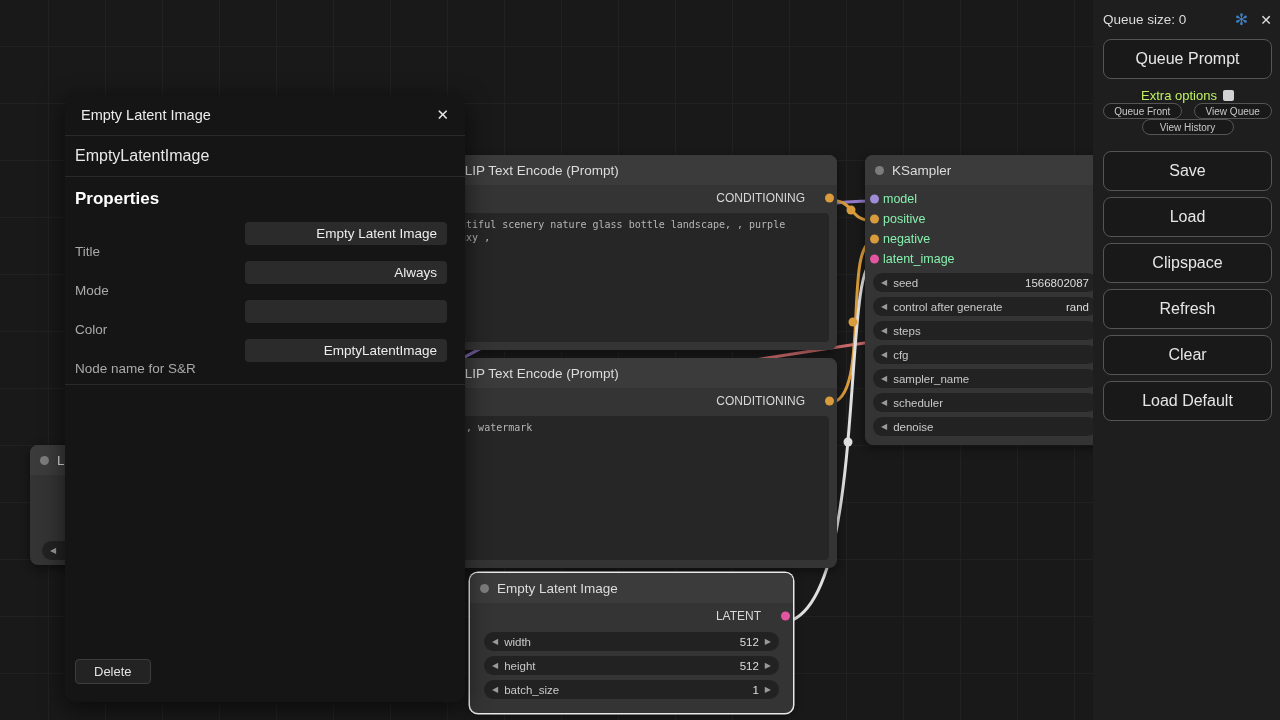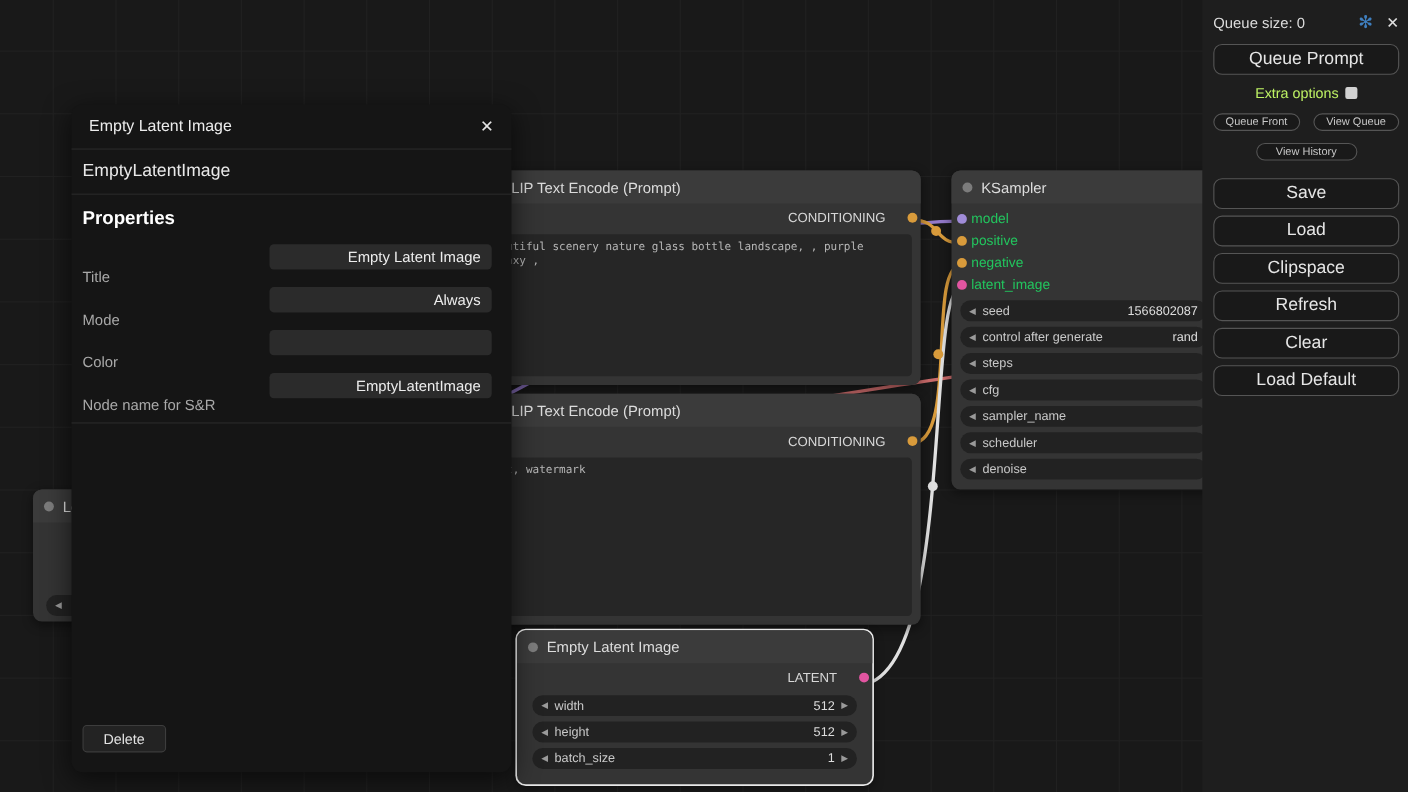--- a/index.html
+++ b/index.html
@@ -18,21 +18,21 @@
   .node { position:absolute; z-index:2; background:#343434; border-radius:8px;
           box-shadow:0 3px 10px rgba(0,0,0,.45); color:#ddd; }
   .node.selected { box-shadow:0 0 0 1.5px #e8e8e8, 0 3px 10px rgba(0,0,0,.45); }
   .node-header { height:30px; display:flex; align-items:center; gap:8px; padding:0 10px;
                  background:#3b3b3b; border-radius:8px 8px 0 0; font-size:13.5px;
                  color:#dcdcdc; white-space:nowrap; overflow:hidden; }
   .collapse-dot { flex:0 0 9px; width:9px; height:9px; border-radius:50%; background:#7c7c7c; }
   .slot-row { position:relative; display:flex; align-items:center; font-size:12px;
               color:#d8d8d8; height:26px; }
   .slot-row.out { justify-content:flex-end; padding-right:32px; }
-  .slot-row.in  { justify-content:flex-start; padding-left:18px; height:20px; color:#22c55e; font-size:12.5px;}
+  .slot-row.in  { justify-content:flex-start; padding-left:18px; height:20px; color:#86efac; font-size:12.5px;}
   .slot-dot { position:absolute; width:9px; height:9px; border-radius:50%; top:50%;
               transform:translateY(-50%); }
   .slot-row.out .slot-dot { right:3.5px; }
   .slot-row.in  .slot-dot { left:4.5px; }
   .dot-cond   { background:var(--conditioning-dot,#d99b3b); }
   .dot-model  { background:var(--model-dot,#a08cd8); }
   .dot-latent { background:var(--latent-dot,#e255a1); }
   .textarea { position:absolute; left:8px; right:8px; top:58px; bottom:8px;
               background:#262626; border-radius:4px; padding:5px 6px;
               font-family:"DejaVu Sans Mono", monospace; font-size:10px; line-height:13px;
@@ -71,27 +71,27 @@
   
   .sidebar { position:absolute; right:0; top:0; width:187px; height:720px; z-index:30;
              background:#1e1e1e; padding:10px 8px 0 10px; }
   .queue-row { display:flex; align-items:center; gap:12px; font-size:13.5px; color:#dcdcdc; }
   .queue-row .label { flex:1; }
   .gear { color:var(--accent-blue,#3f7fbf); font-size:16px; cursor:pointer; }
   .xclose { color:#e0e0e0; font-size:14px; cursor:pointer; }
   .btn { display:block; width:100%; background:#191919; border:1px solid #555;
          border-radius:8px; color:#e6e6e6; font-family:"Liberation Sans", sans-serif;
          cursor:pointer; }
-  .btn.big { height:28px; font-size:16px; }
+  .btn.big { height:40px; font-size:16px; }
   .btn.small { height:16px; font-size:10px; color:#c8c8c8; border-radius:8px; padding:0 6px; }
   .queue-prompt { margin-top:10px; }
   .extra-row { margin-top:9px; display:flex; align-items:center; justify-content:center;
                gap:6px; font-size:13px; color:#bef264; }
   .checkbox { width:11px; height:11px; background:#d2d2d2; border-radius:2px; cursor:pointer; }
-  .small-row { margin-top:11px; display:flex; gap:12px; }
+  .small-row { margin-top:0; display:flex; gap:12px; }
   .small-row.center { justify-content:center; }
   .small-row.center .btn.small { width:92px; }
   .btn-stack { margin-top:16px; display:flex; flex-direction:column; gap:6px; }
 </style>
 </head>
 <body>
 
 <div class="canvas">
 
   <svg class="wires" width="1280" height="720">

